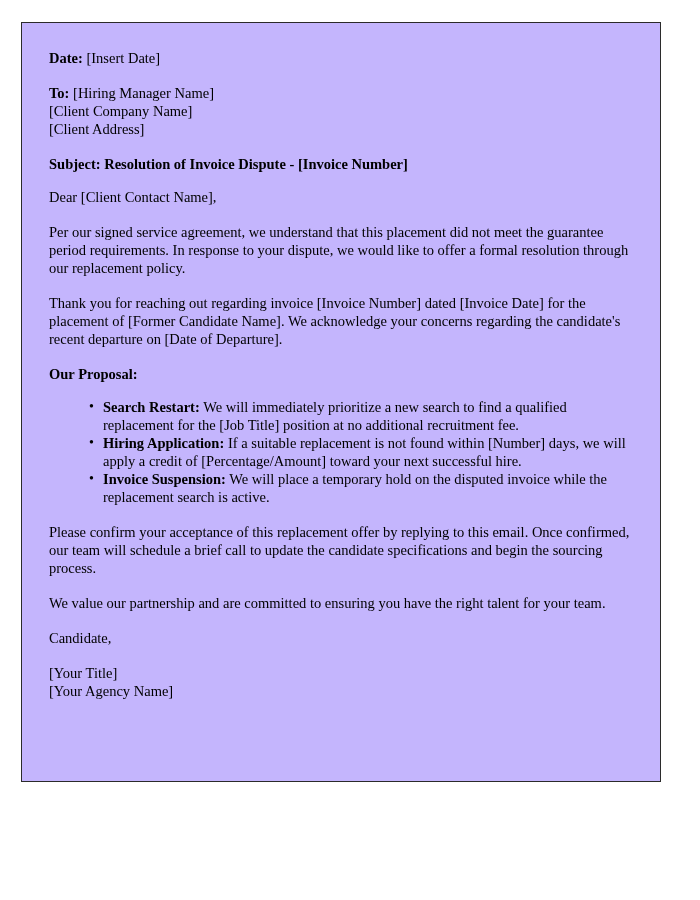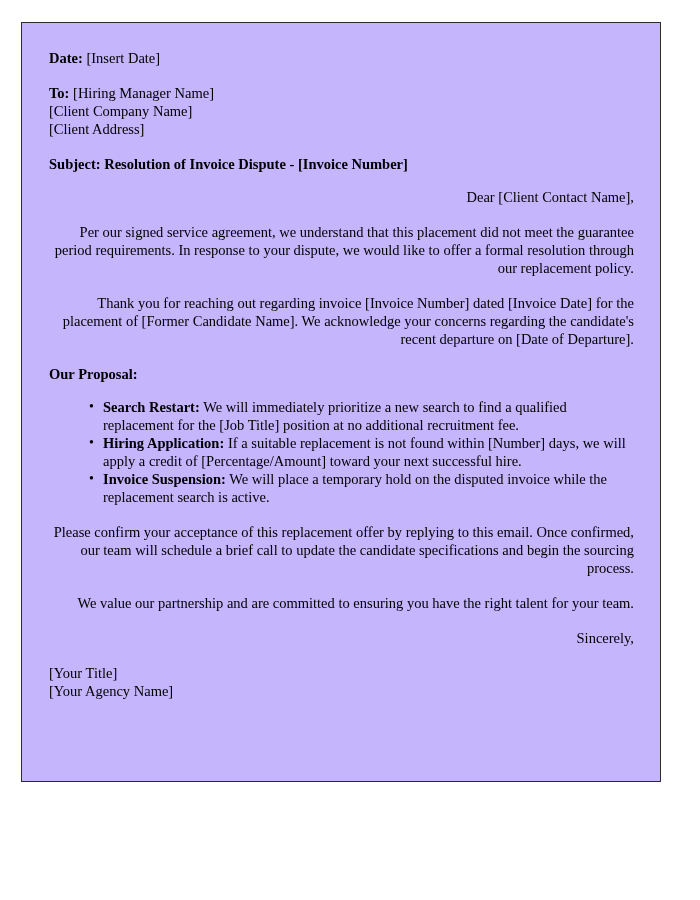--- a/index.html
+++ b/index.html
@@ -37,21 +37,21 @@
   }
   .bold {
     font-weight: bold;
   }
   .heading {
     font-weight: bold;
     margin: 16px 0 15px 0;
   }
   .para {
     margin: 0 0 17px 0;
-    text-align: right;
+    text-align: left;
   }
   ul.proposal-list {
     margin: 0 0 17px 0;
     padding: 0 0 0 40px;
     list-style: none;
   }
   ul.proposal-list > li {
     position: relative;
     margin: 0 0 0 0;
     padding: 0 0 0 14px;
@@ -100,21 +100,21 @@
     <ul class="proposal-list">
       <li><span class="bold">Search Restart:</span><span> We will immediately prioritize a new search to find a qualified replacement for the [Job Title] position at no additional recruitment fee.</span></li>
       <li><span class="bold">Hiring Application:</span><span> If a suitable replacement is not found within [Number] days, we will apply a credit of [Percentage/Amount] toward your next successful hire.</span></li>
       <li><span class="bold">Invoice Suspension:</span><span> We will place a temporary hold on the disputed invoice while the replacement search is active.</span></li>
     </ul>
 
     <div class="para">Please confirm your acceptance of this replacement offer by replying to this email. Once confirmed, our team will schedule a brief call to update the candidate specifications and begin the sourcing process.</div>
 
     <div class="para">We value our partnership and are committed to ensuring you have the right talent for your team.</div>
 
-    <div class="para">Sincerely,</div>
+    <div class="para">Candidate,</div>
 
     <div class="block">
       <span class="sig-line">[Your Title]</span>
       <span class="sig-line">[Your Agency Name]</span>
     </div>
 
   </div>
 </div>
 
 </body></html>

